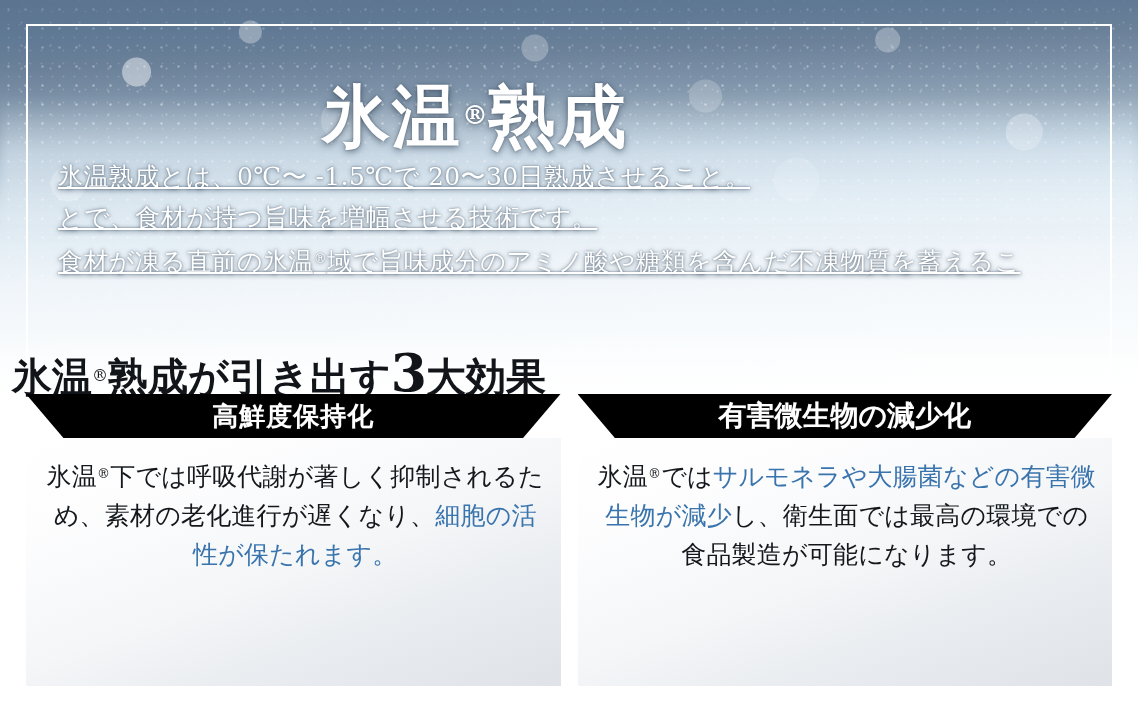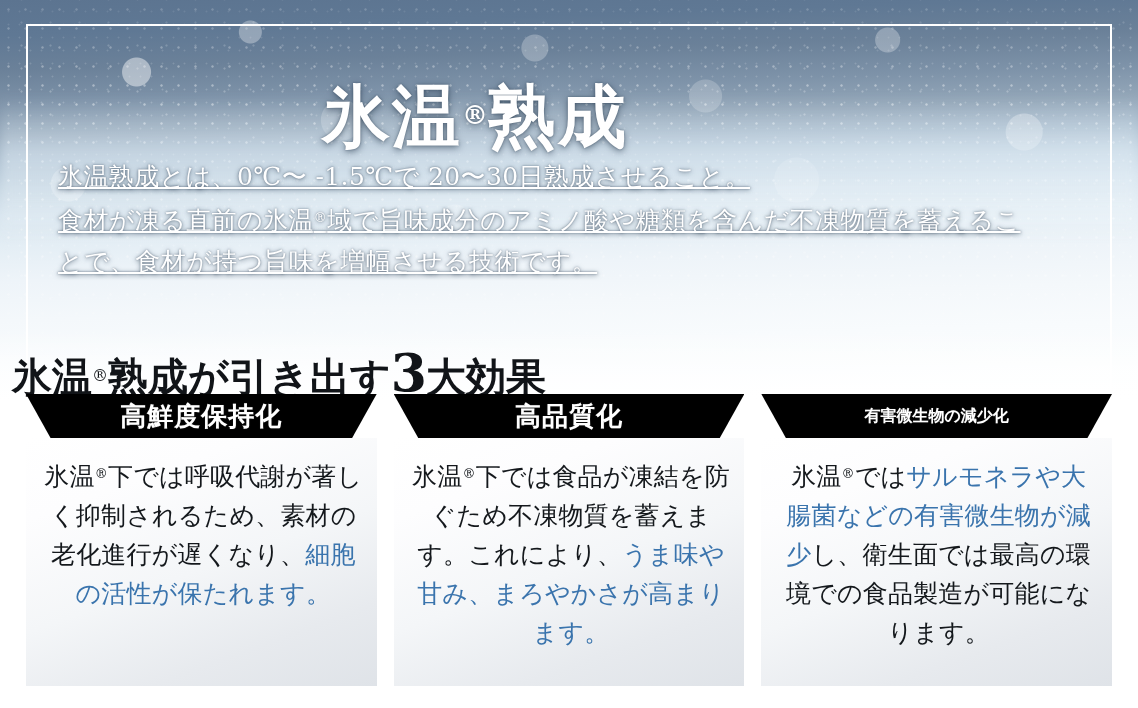--- a/index.html
+++ b/index.html
@@ -147,21 +147,21 @@
     letter-spacing:1px;
     display:flex;
     align-items:center;
     justify-content:center;
     
     clip-path:polygon(0 0, 100% 0, 93% 100%, 7% 100%);
     white-space:nowrap;
     text-shadow:0 0 1px rgba(255,255,255,.25);
     text-align:center;
   }
-  .card-banner.wide{ font-size:16px; letter-spacing:0px; }
+  .card-banner.wide{ font-size:28px; letter-spacing:0px; }
   .card-body{
     flex:1 1 auto;
     padding:16px 14px 14px 18px;
     box-sizing:border-box;
     background:linear-gradient(160deg,#ffffff 0%,#fdfdfe 22%,#f4f6f8 52%,#e7eaee 78%,#dfe3e8 100%);
     color:#14181c;
     font-size:25px;
     line-height:39px;
     letter-spacing:.2px;
     text-align:center;
@@ -178,37 +178,33 @@
   <div class="bg-speckle"></div>
   <div class="bg-mist"></div>
   <div class="bg-fadeout"></div>
 
   <div class="frame"></div>
 
   <h1 class="title"><span>氷温</span><span class="reg">®</span><span>熟成</span></h1>
 
   <div class="lead">
     <div>氷温熟成とは、0℃〜 -1.5℃で 20〜30日熟成させること。</div>
+    <div>とで、食材が持つ旨味を増幅させる技術です。</div>
     <div><span>食材が凍る直前の氷温</span><span class="reg">®</span><span>域で旨味成分のアミノ酸や糖類を含んだ不凍物質を蓄えるこ</span></div>
-    <div>とで、食材が持つ旨味を増幅させる技術です。</div>
   </div>
 
   <h2 class="sec-heading"><span>氷温</span><span class="reg">®</span><span>熟成が引き出す</span><span class="big-num">3</span><span>大効果</span></h2>
 
   <div class="cards">
 
     <div class="card">
       <div class="card-banner">高鮮度保持化</div>
       <div class="card-body"><span>氷温</span><span class="reg">®</span><span>下では呼吸代謝が著しく抑制されるため、素材の老化進行が遅くなり、</span><span class="hl">細胞の活性が保たれます。</span><span></span></div>
     </div>
 
-    <div class="card">
-      <div class="card-banner">高品質化</div>
-      <div class="card-body"><span>氷温</span><span class="reg">®</span><span>下では食品が凍結を防ぐため不凍物質を蓄えます。これにより、</span><span class="hl">うま味や甘み、まろやかさが高まります。</span><span></span></div>
-    </div>
 
     <div class="card">
       <div class="card-banner wide">有害微生物の減少化</div>
       <div class="card-body"><span>氷温</span><span class="reg">®</span><span>では</span><span class="hl">サルモネラや大腸菌などの有害微生物が減少</span><span>し、衛生面では最高の環境での食品製造が可能になります。</span></div>
     </div>
 
   </div>
 </div>
 
 </body></html>

